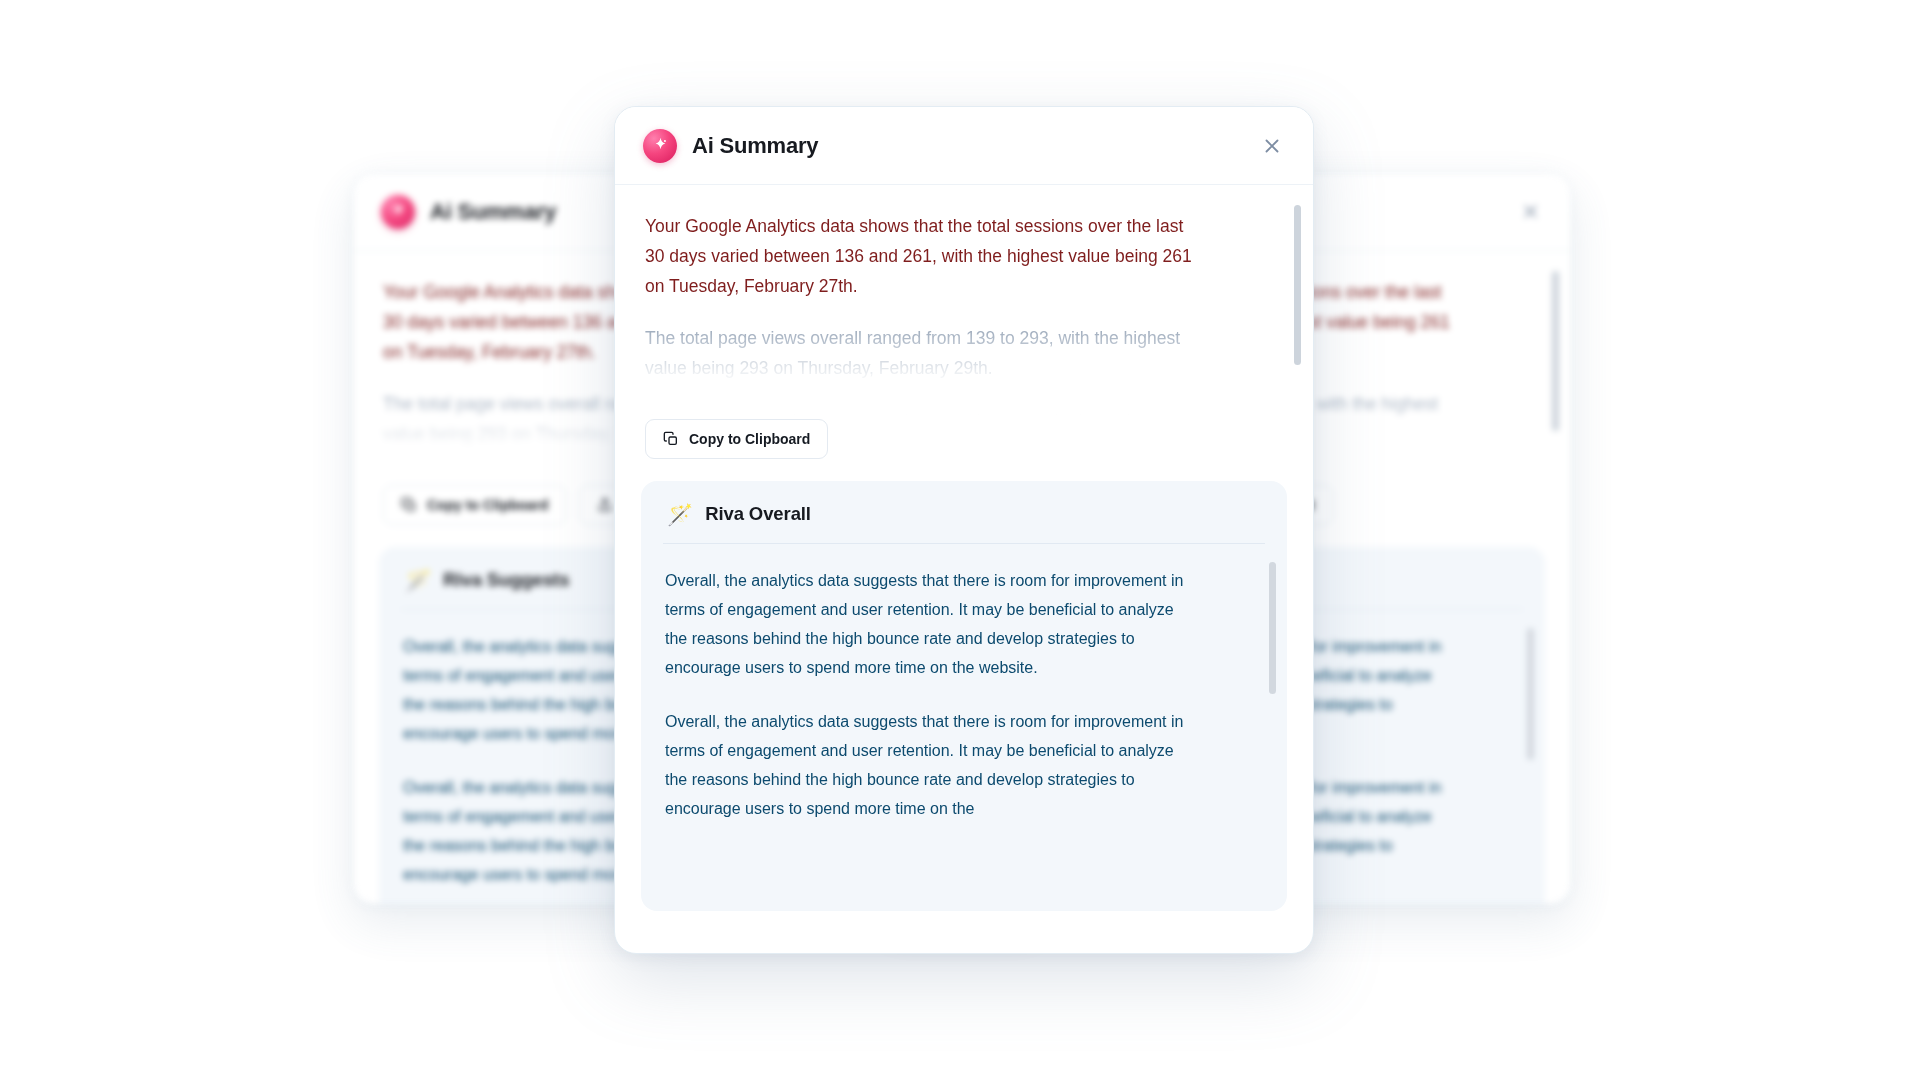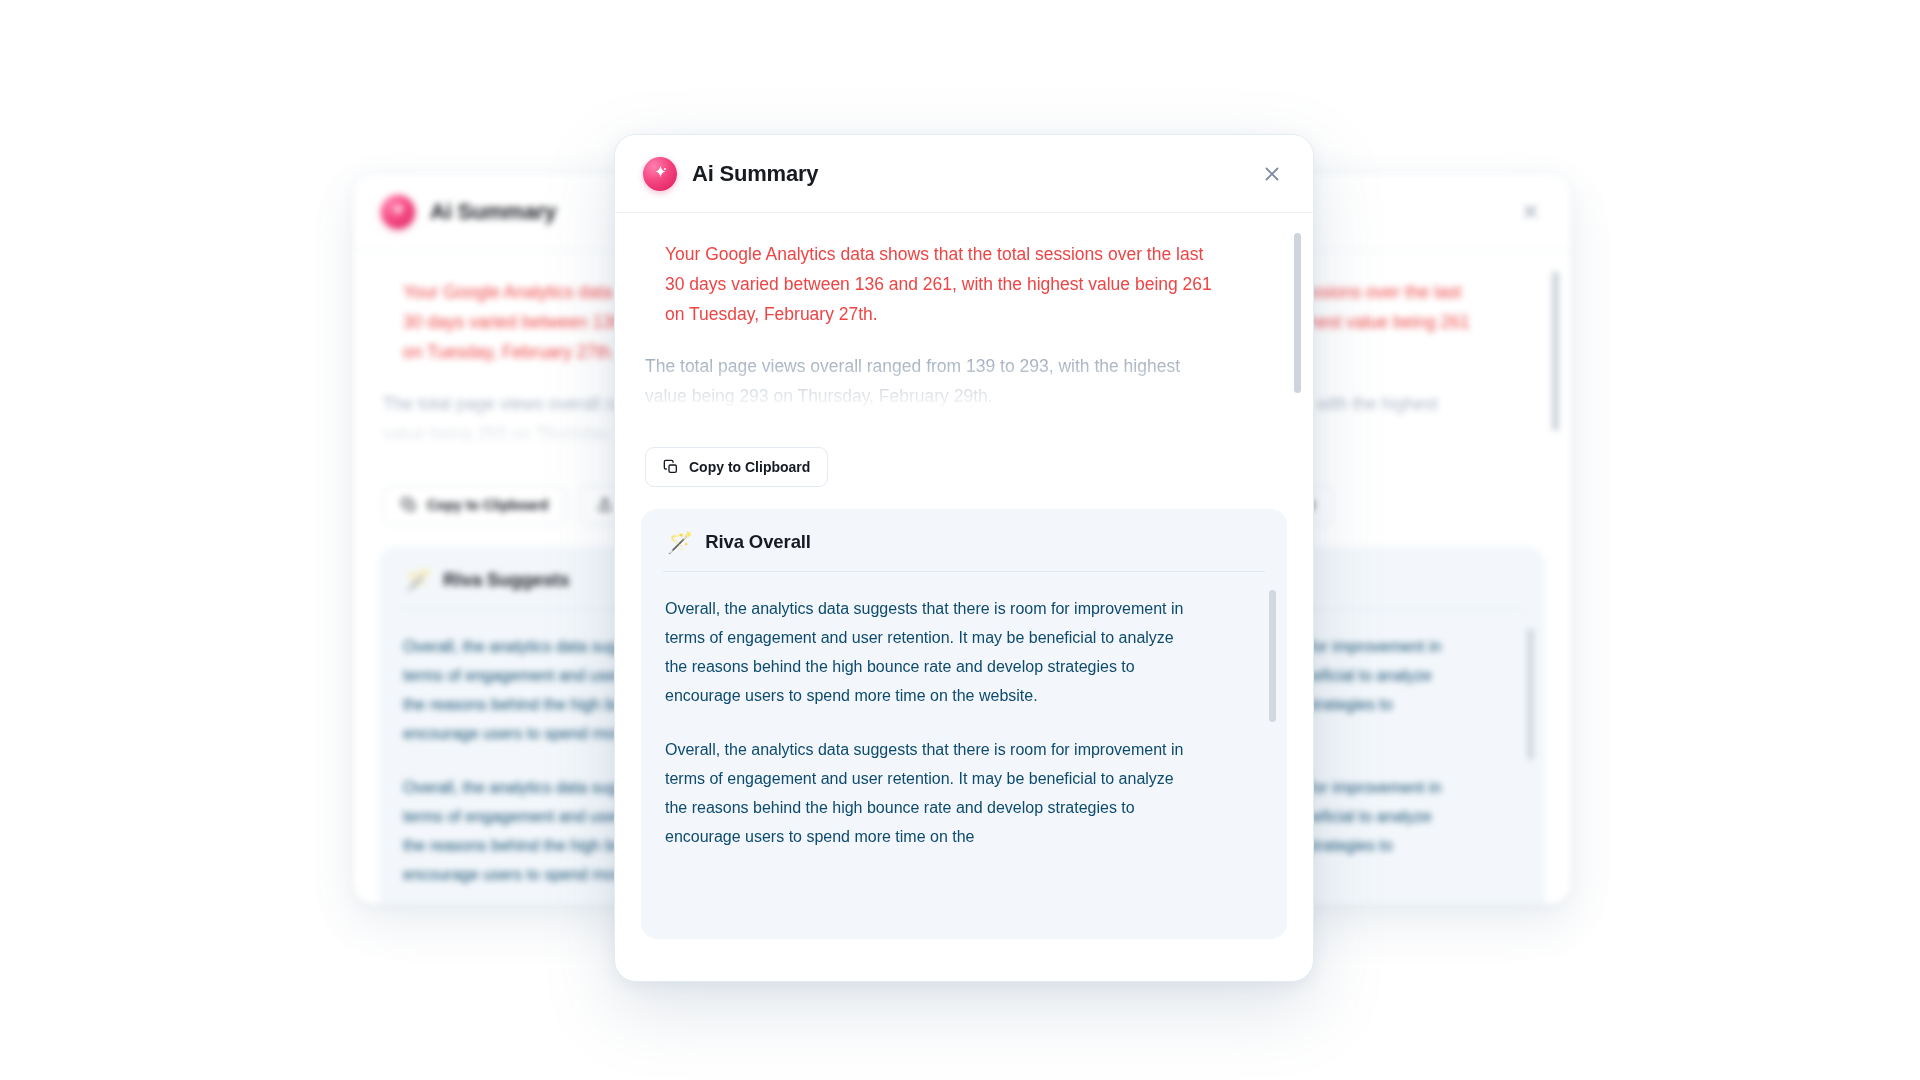--- a/index.html
+++ b/index.html
@@ -32,21 +32,21 @@
   
   .ghost {
     filter: blur(3.2px);
     opacity: 0.97;
   }
   .ghost.left  { left: 352px; top: 172px;  width: 700px; height: 733px; }
   .ghost.right { left: 872px; top: 172px;  width: 700px; height: 733px; }
 
   
   .front {
-    left: 614px; top: 134px; width: 700px; height: 848px;
+    left: 614px; top: 106px; width: 700px; height: 848px;
     box-shadow: 0 26px 70px rgba(110,132,160,0.22), 0 4px 16px rgba(110,132,160,0.10);
     z-index: 10;
   }
 
   
   .card-header {
     display: flex;
     align-items: center;
     height: 78px;
     padding: 0 26px 0 28px;
@@ -88,21 +88,21 @@
     height: 230px;
     overflow: hidden;
   }
   .summary-para {
     font-size: 17.5px;
     line-height: 30px;
     color: #3d4a5c;
     margin-bottom: 22px;
     max-width: 560px;
   }
-  .summary-para.p1 { color: #ef4444; margin-left: 20px; }
+  .summary-para.p1 { color: #7f1d1d; }
   .summary-para.p2 { color: #98a6b8; }
   .summary-para.p3 { color: #e6ecf3; }
 
   .summary-fade {
     position: absolute;
     left: 0; right: 0; bottom: 0;
     height: 90px;
     background: linear-gradient(to bottom, rgba(255,255,255,0) 0%, rgba(255,255,255,0.92) 60%, #fff 100%);
     pointer-events: none;
   }

